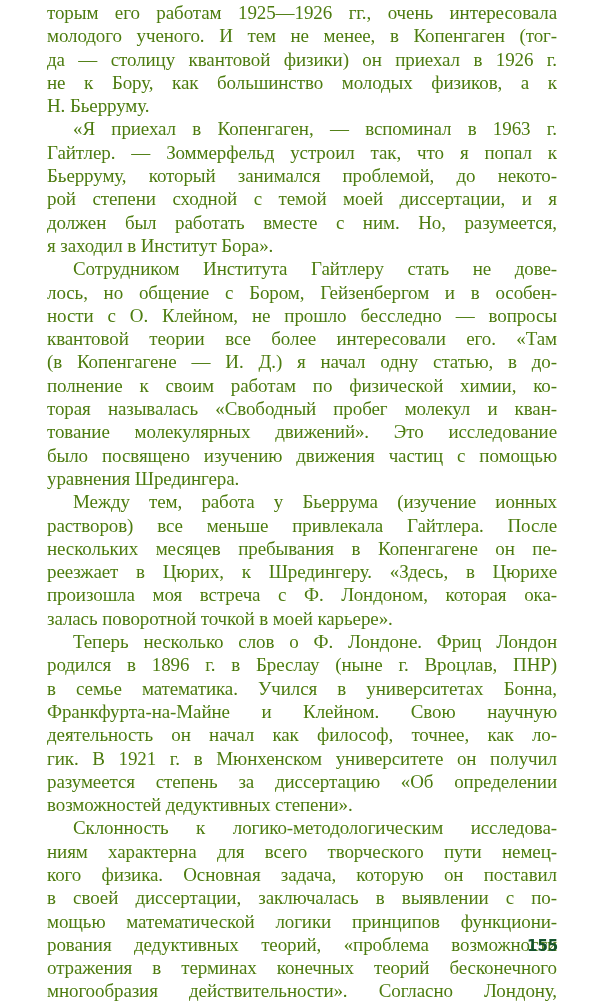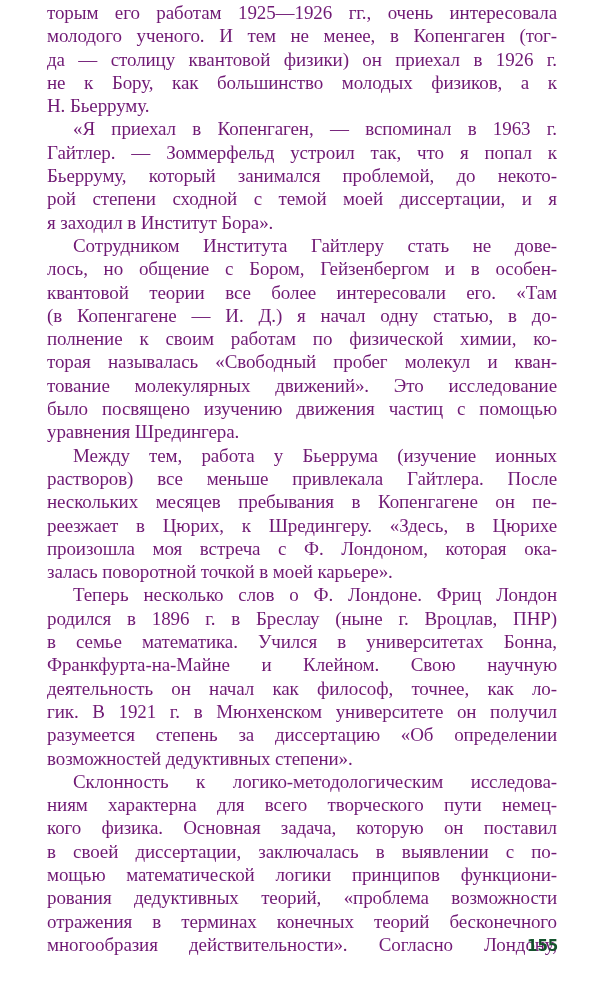--- a/index.html
+++ b/index.html
@@ -1,20 +1,20 @@
 <!DOCTYPE html>
 <html><head>
   <meta charset="utf-8">
   <style>
     html, body { margin: 0; padding: 0; background: #ffffff; }
     body { width: 600px; height: 1002px; position: relative; overflow: hidden; }
     .page {
       position: absolute; left: 47px; top: 1px; width: 510px;
       font-family: "Liberation Serif", "DejaVu Serif", serif;
-      font-size: 19px; color: #701a75;
+      font-size: 19px; color: #4d7c0f;
     }
     .line {
       display: block; height: 23.3px; line-height: 23.3px;
       white-space: nowrap; text-align: justify; text-align-last: justify;
       letter-spacing: -0.1px;
     }
     .line.last { text-align-last: left; }
     .line.indent { padding-left: 26px; }
     .folio {
       position: absolute; left: 527px; top: 937px;
@@ -33,26 +33,28 @@
     <span class="line">да — столицу квантовой физики) он приехал в 1926 г.</span>
     <span class="line">не к Бору, как большинство молодых физиков, а к</span>
     <span class="line last">Н. Бьерруму.</span>
   </div>
 
   <div>
     <span class="line indent">«Я приехал в Копенгаген, — вспоминал в 1963 г.</span>
     <span class="line">Гайтлер. — Зоммерфельд устроил так, что я попал к</span>
     <span class="line">Бьерруму, который занимался проблемой, до некото-</span>
     <span class="line">рой степени сходной с темой моей диссертации, и я</span>
+    <span class="line">должен был работать вместе с ним. Но, разумеется,</span>
     <span class="line last">я заходил в Институт Бора».</span>
   </div>
 
   <div>
     <span class="line indent">Сотрудником Института Гайтлеру стать не дове-</span>
     <span class="line">лось, но общение с Бором, Гейзенбергом и в особен-</span>
+    <span class="line">ности с О. Клейном, не прошло бесследно — вопросы</span>
     <span class="line">квантовой теории все более интересовали его. «Там</span>
     <span class="line">(в Копенгагене — И. Д.) я начал одну статью, в до-</span>
     <span class="line">полнение к своим работам по физической химии, ко-</span>
     <span class="line">торая называлась «Свободный пробег молекул и кван-</span>
     <span class="line">тование молекулярных движений». Это исследование</span>
     <span class="line">было посвящено изучению движения частиц с помощью</span>
     <span class="line last">уравнения Шредингера.</span>
   </div>
 
   <div>

